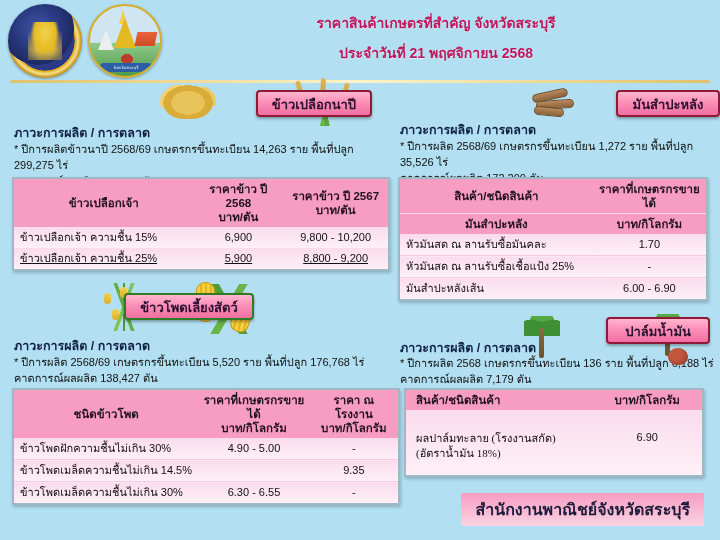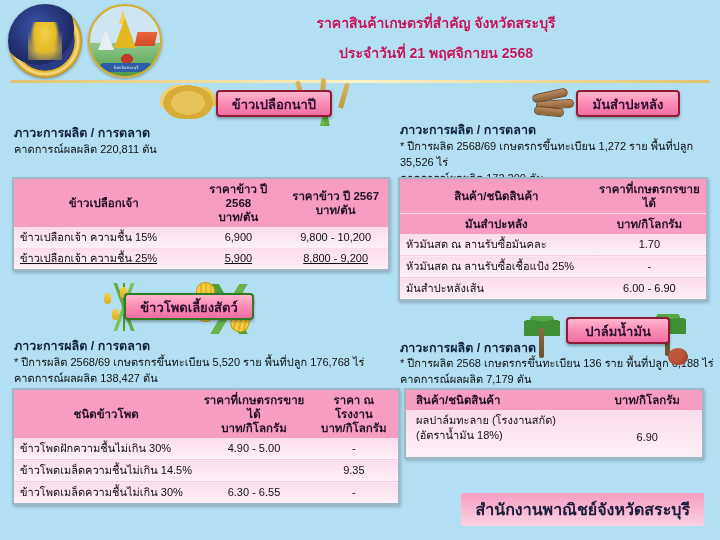--- a/index.html
+++ b/index.html
@@ -83,21 +83,21 @@
 
   
   .badge {
     position:absolute; height:27px; line-height:25px; text-align:center;
     font-size:13px; font-weight:bold; color:#2b1030;
     background:linear-gradient(#ffb6cf 0%, #fb8fb7 45%, #f06fa2 100%);
     border-radius:4px;
     box-shadow:0 2px 3px rgba(0,0,0,.30);
     z-index:5;
   }
-  .badge.maroon { border:2px solid #8e1a35; }
+  .badge.maroon { border:2px solid #8e1a35;margin-left:40px; }
   .badge.green  { border:2px solid #2f7a22; }
 
   .sect-label { position:absolute; font-size:12.5px; font-weight:bold; color:#102040; }
   .sect-note  { position:absolute; font-size:11px; color:#111; line-height:16px; }
 
   
   .tbl {
     position:absolute;
     border:2px solid #9fb8c6;
     background:#fdeaf4;
@@ -259,20 +259,21 @@
 <div class="deco" id="deco-rice-grains"></div>
 <div class="deco" id="deco-rice-stalk">
   <i></i>
     <i></i>
     <i></i>
     <b></b>
 </div>
 
 <div class="sect-label" style="left:14px; top:123px;">ภาวะการผลิต / การตลาด</div>
 <div class="sect-note" style="left:14px; top:141px; width:376px;">
+  <div>* ปีการผลิตข้าวนาปี 2568/69 เกษตรกรขึ้นทะเบียน 14,263 ราย พื้นที่ปลูก 299,275 ไร่</div>
   <div>คาดการณ์ผลผลิต 220,811 ตัน</div>
 </div>
 
 <div class="tbl rice" style="left:12px; top:177px; width:378px;">
   <table>
     <thead>
       <tr>
         <td class="lead" style="width:48%;">ข้าวเปลือกเจ้า</td>
         <td style="width:24%;text-align:center;"><span>ราคาข้าว ปี 2568</span><br>
             <span>บาท/ตัน</span></td>
@@ -412,21 +413,21 @@
 <div class="tbl" style="left:404px; top:388px; width:300px;">
   <table>
     <thead>
       <tr>
         <td class="lead" style="width:63%; text-align:left; padding-left:10px;">สินค้า/ชนิดสินค้า</td>
         <td style="width:37%;">บาท/กิโลกรัม</td>
       </tr>
     </thead>
     <tbody>
       <tr>
-        <td class="name" style="padding-top:3px; padding-bottom:14px; padding-left:10px;">
+        <td class="name" style="padding-top:21px; padding-bottom:14px; padding-left:10px;font-family:Liberation Serif, serif;">
           <span>ผลปาล์มทะลาย (โรงงานสกัด)</span><br>
           <span>(อัตราน้ำมัน 18%)</span>
         </td>
         <td class="num" style="vertical-align:top; padding-top:20px;">6.90</td>
       </tr>
     </tbody>
   </table>
 </div>
 
 <div id="footer">สำนักงานพาณิชย์จังหวัดสระบุรี</div>

